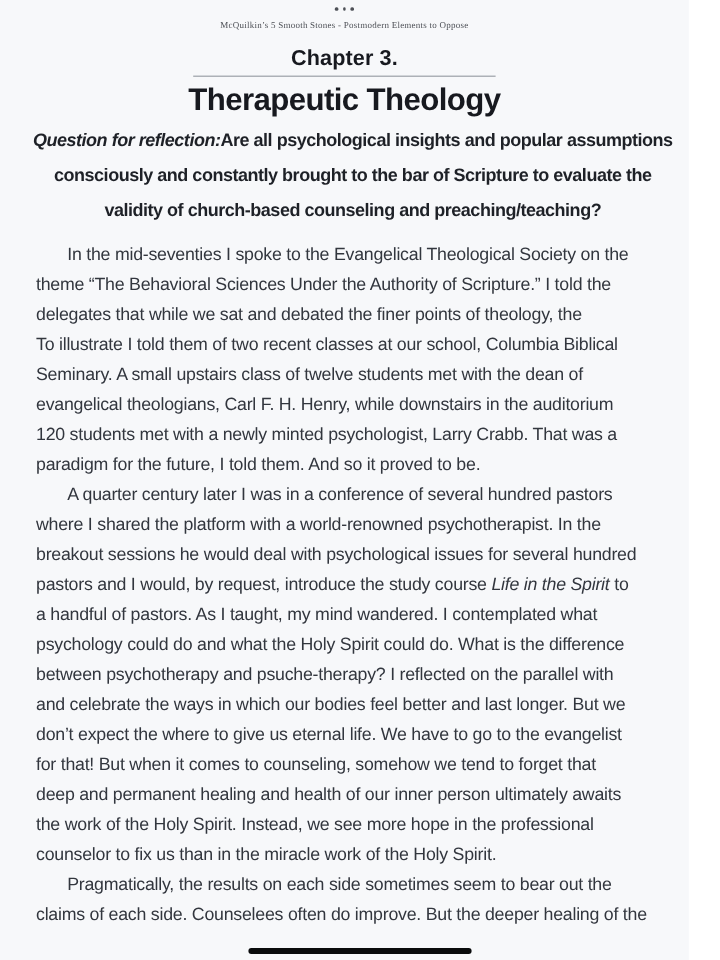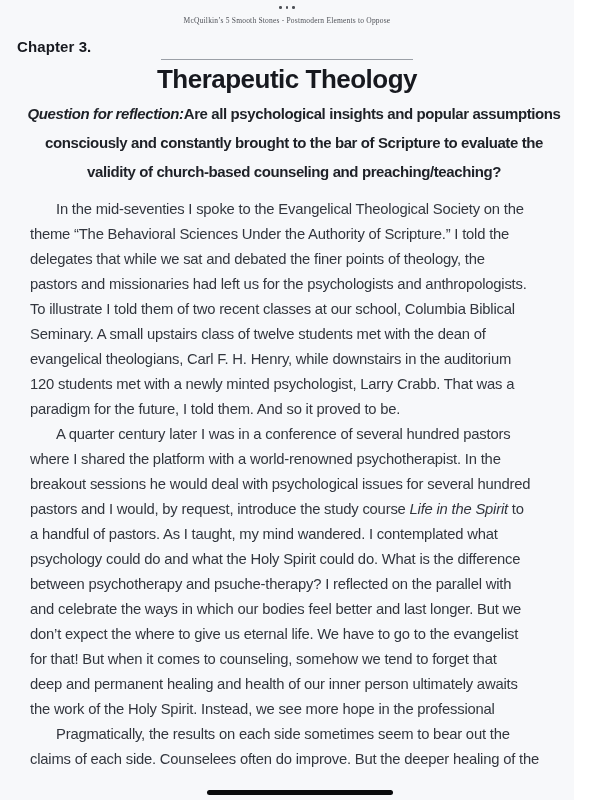--- a/index.html
+++ b/index.html
@@ -33,22 +33,22 @@
     margin-top: 6px;
     font-family: "Liberation Serif", serif;
     font-size: 7.5px;
     letter-spacing: 0.2px;
     color: #4e5157;
     white-space: nowrap;
   }
   
   .chapter-label {
     margin: 13px 17px 0;
-    text-align: left;
-    font-size: 15px;
+    text-align: center;
+    font-size: 18px;
     font-weight: bold;
     color: #17191f;
     letter-spacing: 0.1px;
   }
   .rule {
     width: 252px;
     height: 0;
     border-top: 1px solid #9ba0a7;
     margin: 4px auto 0;
   }
@@ -130,40 +130,40 @@
         <div class="line">
           <span>validity of church-based counseling and preaching/teaching?</span>
         </div>
       </div>
 
     <article class="body-text" id="body-text">
         <div class="paragraph">
           <div class="line indent"><span>In the mid-seventies I spoke to the Evangelical Theological Society on the</span></div>
           <div class="line"><span>theme “The Behavioral Sciences Under the Authority of Scripture.” I told the</span></div>
           <div class="line"><span>delegates that while we sat and debated the finer points of theology, the</span></div>
-          <div class="line"><span>pastors and missionaries had left us for the psychologists and anthropologists.</span></div>
           <div class="line"><span>To illustrate I told them of two recent classes at our school, Columbia Biblical</span></div>
           <div class="line"><span>Seminary. A small upstairs class of twelve students met with the dean of</span></div>
           <div class="line"><span>evangelical theologians, Carl F. H. Henry, while downstairs in the auditorium</span></div>
           <div class="line"><span>120 students met with a newly minted psychologist, Larry Crabb. That was a</span></div>
           <div class="line"><span>paradigm for the future, I told them. And so it proved to be.</span></div>
         </div>
         <div class="paragraph">
           <div class="line indent"><span>A quarter century later I was in a conference of several hundred pastors</span></div>
           <div class="line"><span>where I shared the platform with a world-renowned psychotherapist. In the</span></div>
           <div class="line"><span>breakout sessions he would deal with psychological issues for several hundred</span></div>
           <div class="line"><span>pastors and I would, by request, introduce the study course </span><span class="it">Life in the Spirit</span><span> to</span></div>
           <div class="line"><span>a handful of pastors. As I taught, my mind wandered. I contemplated what</span></div>
           <div class="line"><span>psychology could do and what the Holy Spirit could do. What is the difference</span></div>
           <div class="line"><span>between psychotherapy and psuche-therapy? I reflected on the parallel with</span></div>
           <div class="line"><span>and celebrate the ways in which our bodies feel better and last longer. But we</span></div>
           <div class="line"><span>don’t expect the where to give us eternal life. We have to go to the evangelist</span></div>
           <div class="line"><span>for that! But when it comes to counseling, somehow we tend to forget that</span></div>
           <div class="line"><span>deep and permanent healing and health of our inner person ultimately awaits</span></div>
           <div class="line"><span>the work of the Holy Spirit. Instead, we see more hope in the professional</span></div>
+          <div class="line"><span>counselor to fix us than in the miracle work of the Holy Spirit.</span></div>
         </div>
         <div class="paragraph">
           <div class="line indent"><span>Pragmatically, the results on each side sometimes seem to bear out the</span></div>
           <div class="line clipped"><span>claims of each side. Counselees often do improve. But the deeper healing of the</span></div>
         </div>
       </article>
   </main>
 
   <div class="home-indicator"></div>
 </div>

